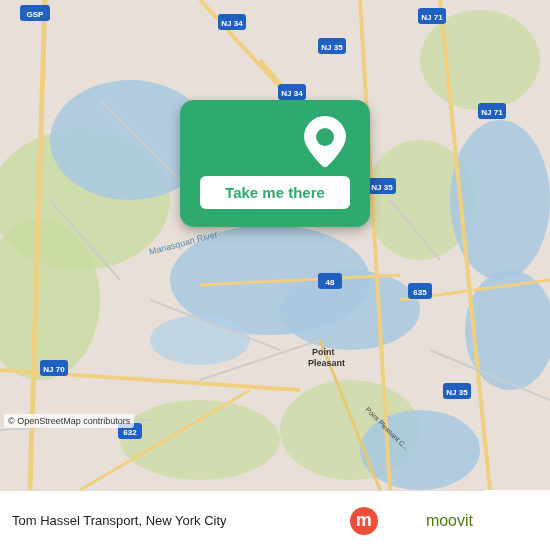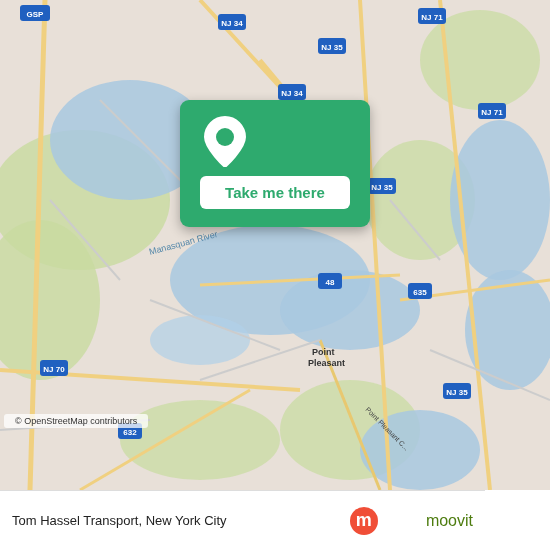--- a/index.html
+++ b/index.html
@@ -65,25 +65,25 @@
     }
 
     
     #cta-card {
       position: absolute;
       top: 100px;
       left: 50%;
       transform: translateX(-50%);
       width: 190px;
       background: #2eaa6e;
-      border-radius: 9px;
+      border-radius: 14px;
       padding: 16px 20px 18px;
       display: flex;
       flex-direction: column;
-      align-items: flex-start;
+      align-items: flex-end;
       box-shadow: 0 4px 12px rgba(0,0,0,0.3);
       z-index: 10;
     }
 
     .location-icon {
       width: 50px;
       height: 50px;
       margin-bottom: 10px;
       display: flex;
       align-items: center;
@@ -104,21 +104,21 @@
     }
 
     
     #osm-attribution {
       position: absolute;
       bottom: 62px;
       left: 4px;
       font-size: 9px;
       color: #333;
       background: rgba(255,255,255,0.75);
-      padding: 2px 11px;
+      padding: 2px 4px;
       border-radius: 3px;
     }
 
     
     .map-svg {
       position: absolute;
       top: 0; left: 0;
       width: 100%;
       height: 100%;
     }

